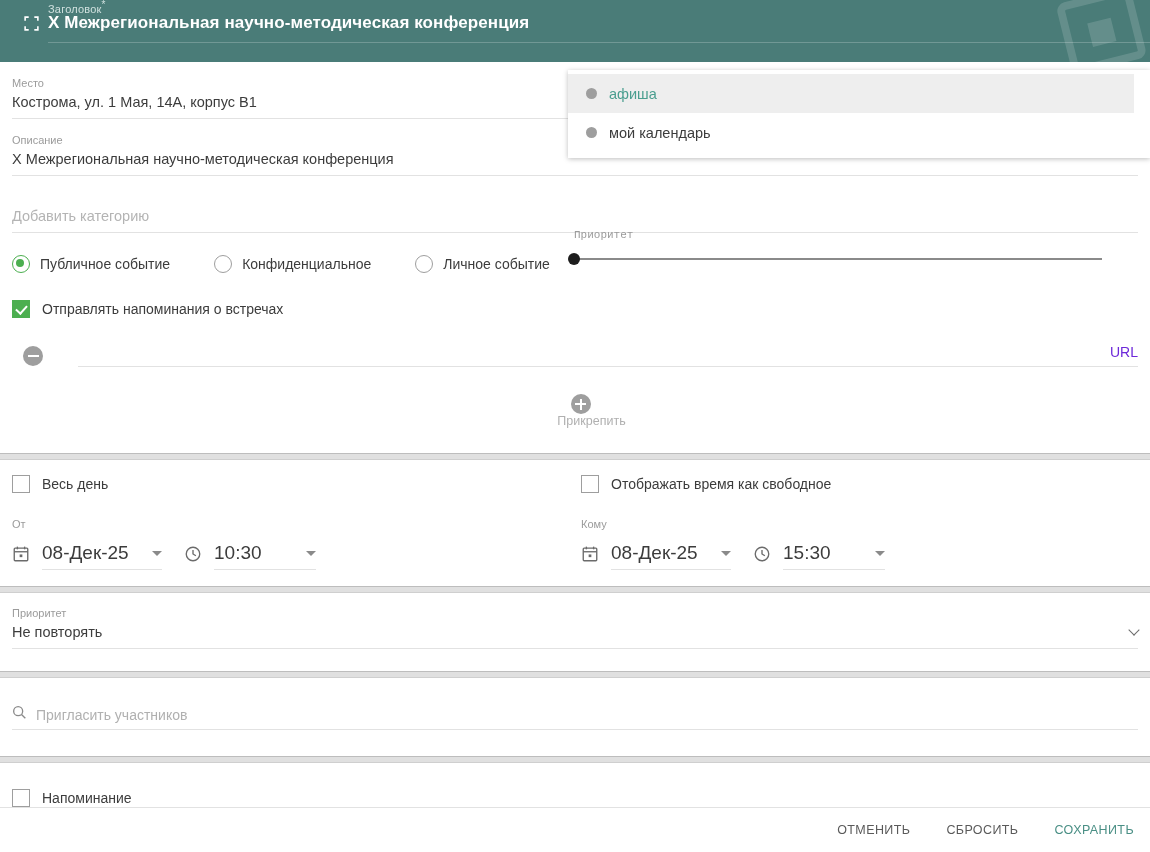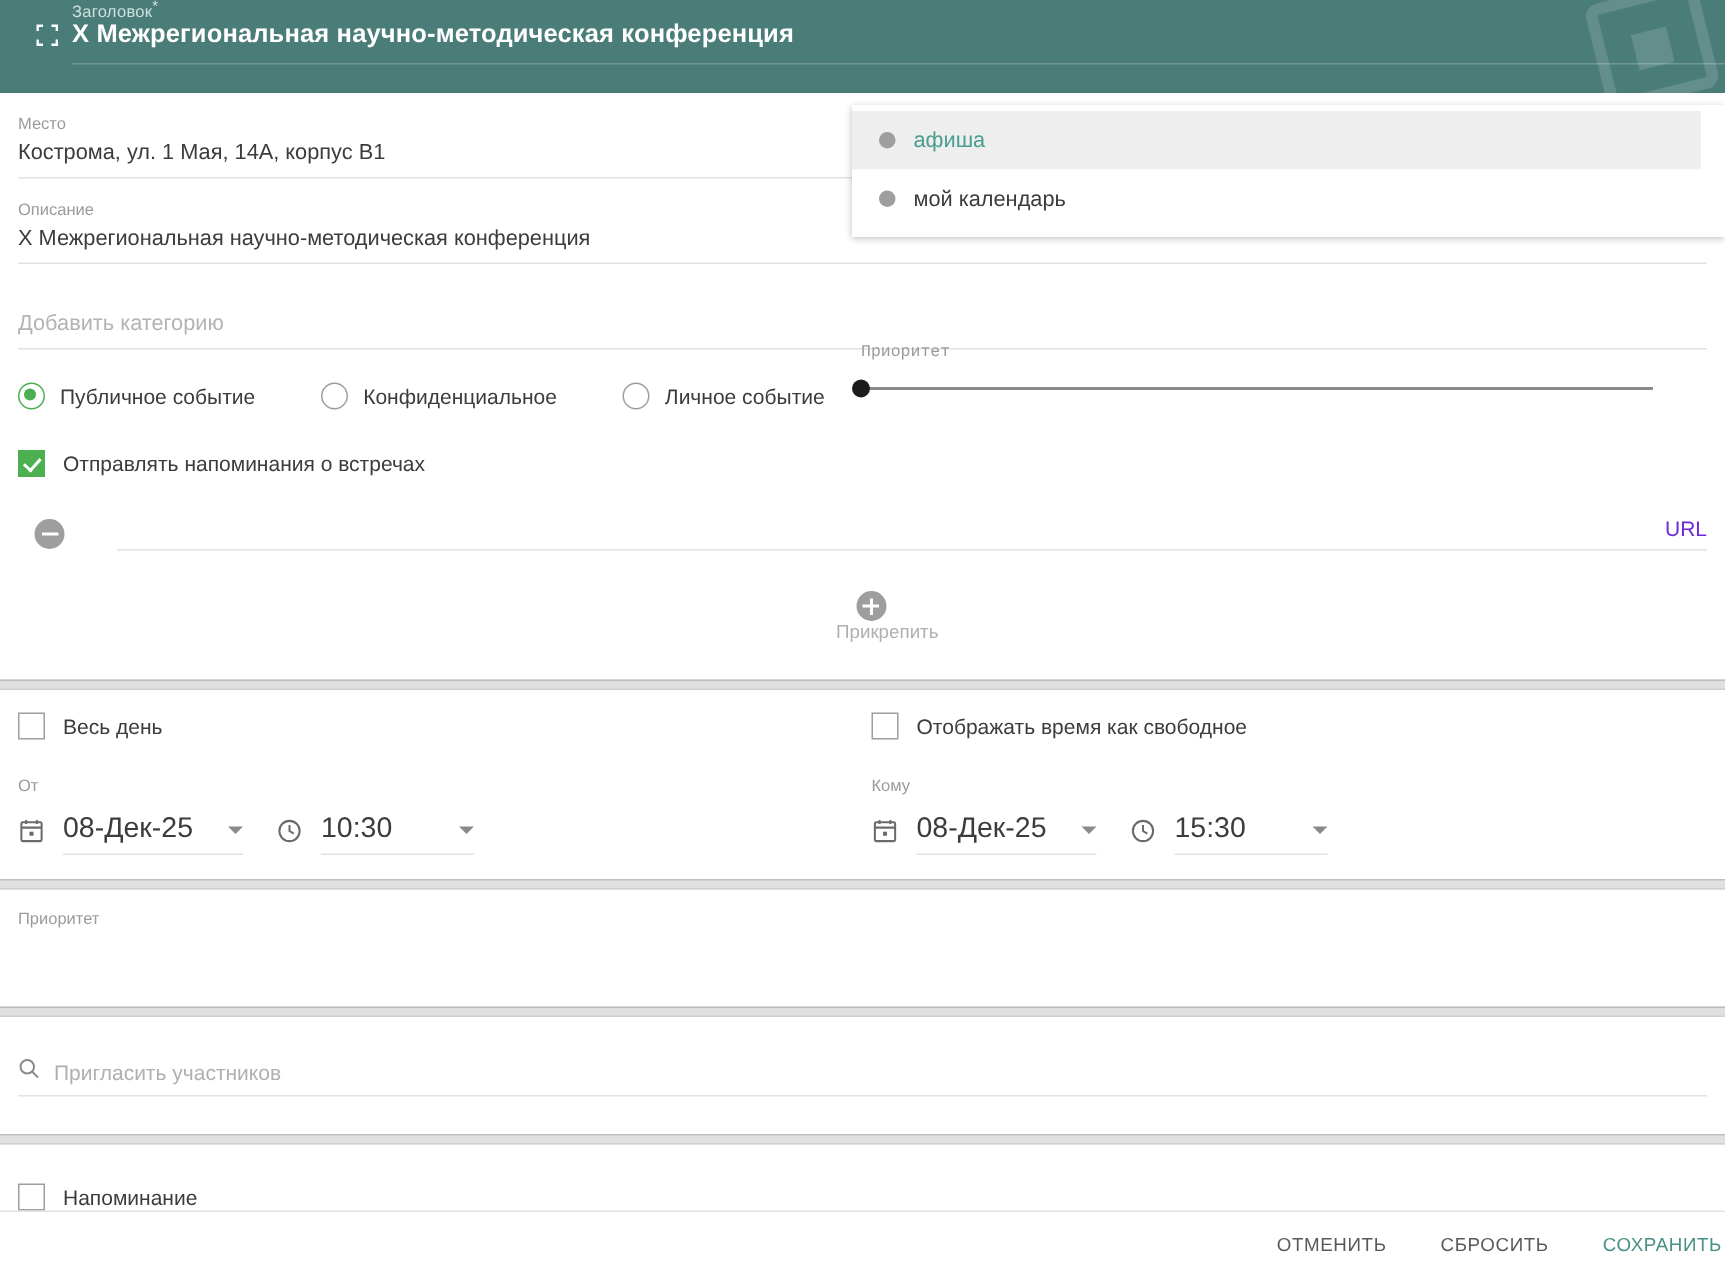--- a/index.html
+++ b/index.html
@@ -337,20 +337,21 @@
 
   
   .footer {
     position: absolute;
     left: 0; right: 0; bottom: 0;
     height: 45px;
     border-top: 1px solid #e2e2e2;
     display: flex;
     align-items: center;
     justify-content: flex-end;
+    padding-right: 14px;
   }
   .fbtn {
     font-size: 12.5px;
     letter-spacing: .4px;
     color: #5a5a5a;
     margin-left: 32px;
     cursor: pointer;
     background: none;
     border: none;
     font-family: inherit;
@@ -521,20 +522,24 @@
       </span>
     </div>
   </div>
 </div>
 
 <div class="band"></div>
 
 <div class="repeat-section">
   <div class="repeat-field">
     <div class="flabel">Приоритет</div>
+    <div class="repeat-value">
+      <span class="fvalue">Не повторять</span>
+      <span class="chev"></span>
+    </div>
   </div>
 </div>
 
 <div class="band"></div>
 
 <div class="invite-section">
   <div class="invite-row">
     <span>
       <svg width="15" height="15" viewBox="0 0 18 18" fill="none" stroke="#8a8a8a" stroke-width="1.6">
         <circle cx="7.4" cy="7.4" r="5.4"></circle>

